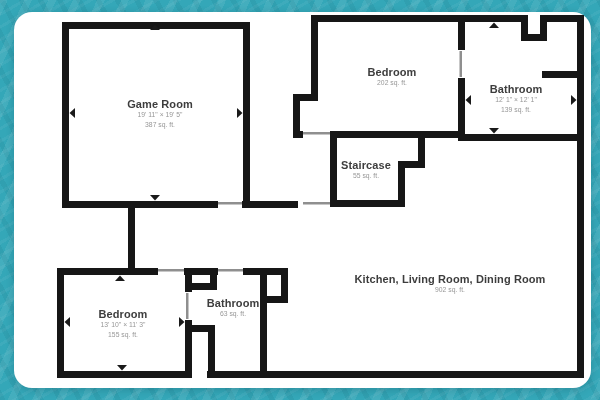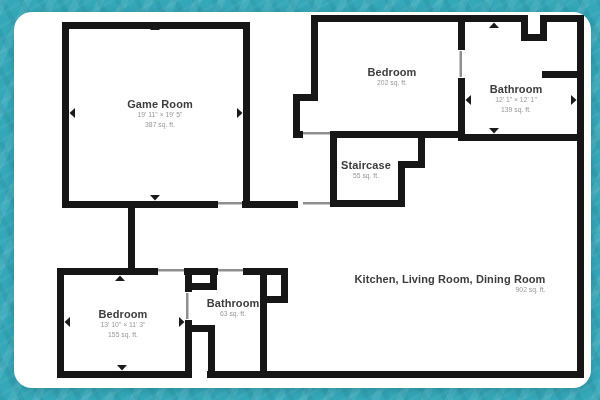--- a/index.html
+++ b/index.html
@@ -136,21 +136,21 @@
   <div class="room-dims">12' 1" × 12' 1"</div>
   <div class="room-area">139 sq. ft.</div>
 </div>
 
 <div class="room-label" style="left:366px;top:160px;">
   <div class="room-name">Staircase</div>
 
   <div class="room-area">55 sq. ft.</div>
 </div>
 
-<div class="room-label" style="left:450px;top:274px;text-align:right;">
+<div class="room-label" style="left:450px;top:274px;">
   <div class="room-name">Kitchen, Living Room, Dining Room</div>
 
   <div class="room-area">902 sq. ft.</div>
 </div>
 
 <div class="room-label" style="left:123px;top:309px;">
   <div class="room-name">Bedroom</div>
   <div class="room-dims">13' 10" × 11' 3"</div>
   <div class="room-area">155 sq. ft.</div>
 </div>

